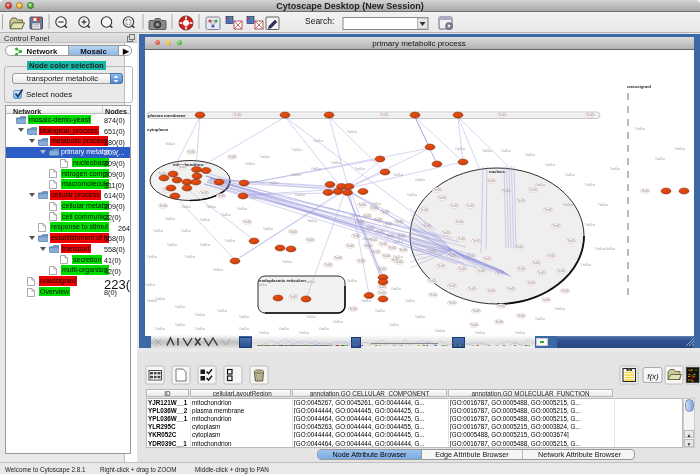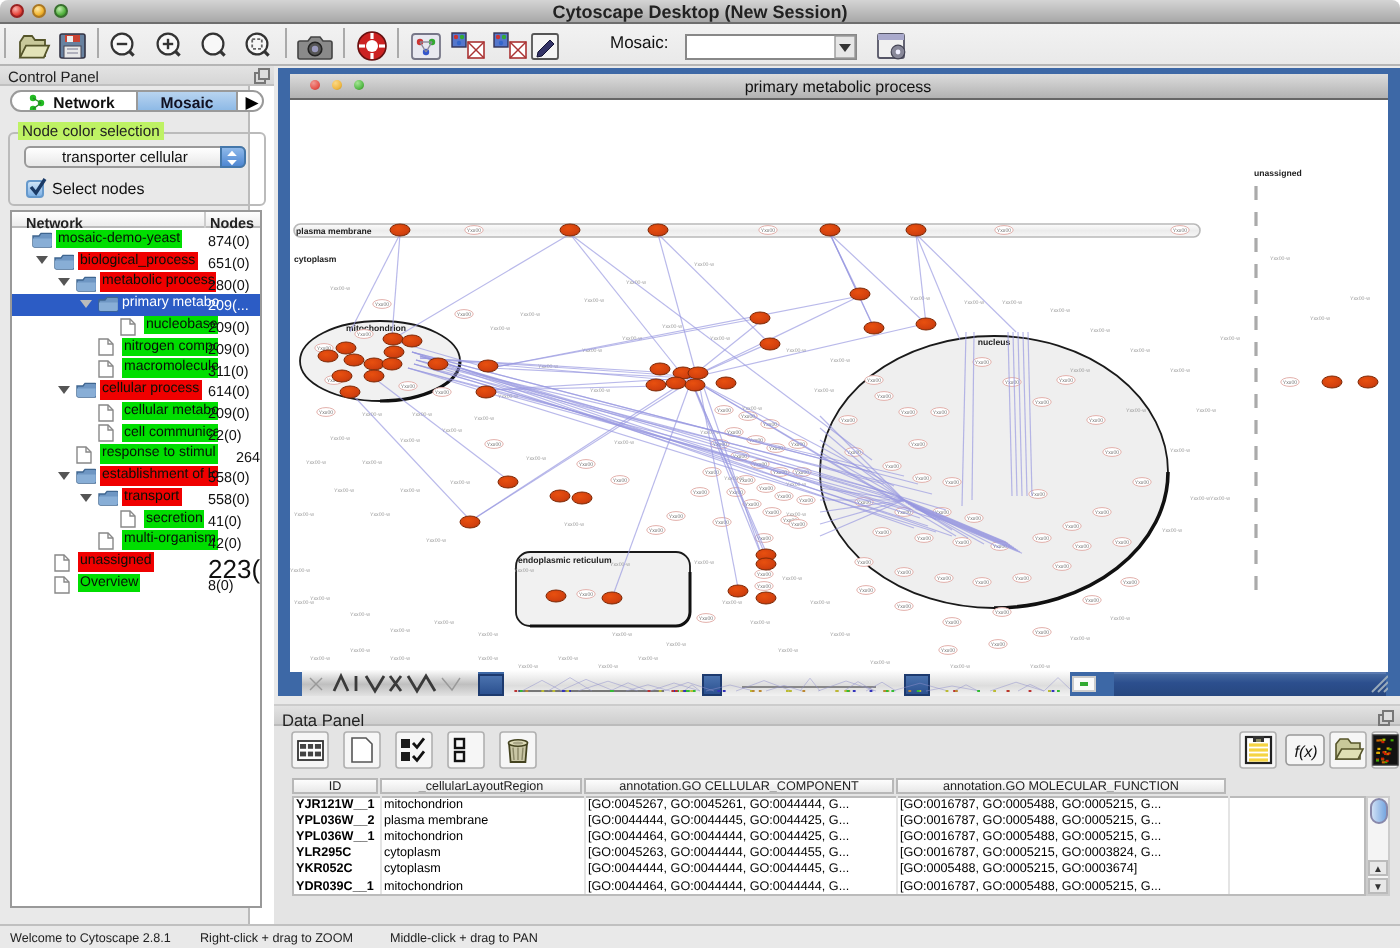--- a/index.html
+++ b/index.html
@@ -80,21 +80,21 @@
       <rect x="266" y="5" width="13" height="12.5" rx="1" fill="#f4f4f4" stroke="#555" stroke-width="0.9"></rect>
       <path d="M269 14 l6 -6 l2 2 l-6 6 l-2.5 0.5 z" fill="#336" stroke="#113" stroke-width="0.5"></path>
       <rect x="343" y="5.5" width="85" height="12" fill="#fff" stroke="#888" stroke-width="1"></rect>
       <rect x="417.5" y="6" width="10" height="11" fill="#e6e6e6" stroke="#999" stroke-width="0.7"></rect>
       <path d="M419.5 10 l3 4 l3 -4 z" fill="#333"></path>
       <rect x="439" y="5" width="13" height="12" rx="1" fill="#f0f0f0" stroke="#556" stroke-width="0.9"></rect>
       <rect x="439" y="5" width="13" height="3" fill="#aac"></rect>
       <circle cx="449" cy="14" r="3.4" fill="#889" stroke="#445" stroke-width="0.6"></circle>
       <circle cx="449" cy="14" r="1.2" fill="#eef"></circle>
     </svg>
-  <div class="abs" style="left:305px;top:3.5px;font-size:8.5px;color:#111">Mosaic:</div>
+  <div class="abs" style="left:305px;top:3.5px;font-size:8.5px;color:#111">Search:</div>
 </div>
 
 <div class="abs" style="left:0;top:33px;width:165px;height:9.5px;background:linear-gradient(#e3e3e3,#d6d6d6);border-bottom:1px solid #c0c0c0;border-right:1px solid #bbb">
   <div class="abs" style="left:4px;top:1.2px;font-size:7.5px;color:#222">Control Panel</div>
   <svg class="abs" style="left:127px;top:1px" width="8" height="8">
       <rect x="0.5" y="2.5" width="5" height="5" fill="none" stroke="#777" stroke-width="1"></rect>
       <rect x="2.5" y="0.5" width="5" height="5" fill="#ddd" stroke="#777" stroke-width="1"></rect>
     </svg>
 </div>
 
@@ -115,24 +115,24 @@
     </div>
     <div class="abs" style="left:63px;top:0;width:50px;height:11px;background:linear-gradient(#b8d4f0,#85b4e4);border-right:1px solid #9a9a9a">
       <div style="text-align:center;font-size:7.8px;font-weight:bold;color:#112;line-height:11px">Mosaic</div>
     </div>
     <div class="abs" style="left:113px;top:0;width:14px;height:11px">
       <div style="text-align:center;font-size:8.5px;color:#000;line-height:11px">▶</div>
     </div>
   </div>
 
   <div class="abs" style="left:4px;top:23.5px;width:129px;height:37px;border:1px solid #bbb;border-radius:3px"></div>
-  <div class="abs" style="left:9px;top:18.5px;background:#bef264;padding:0 2px;font-size:7.6px;font-weight:normal;color:#222">Node color selection</div>
+  <div class="abs" style="left:27px;top:18.5px;background:#14b8a6;padding:0 2px;font-size:7.6px;font-weight:bold;color:#222">Node color selection</div>
 
   <div class="abs" style="left:12px;top:30.5px;width:111px;height:11px;background:linear-gradient(#fff,#e8e8e8);border:1px solid #999;border-radius:3px">
-    <div style="font-size:7.6px;color:#111;line-height:10px;text-align:center;padding-right:10px">transporter cellular</div>
+    <div style="font-size:7.6px;color:#111;line-height:10px;text-align:center;padding-right:10px">transporter metabolic</div>
     <div class="abs" style="right:-1px;top:-1px;width:13px;height:11px;background:linear-gradient(#8fb9ea,#4e87d2);border-radius:0 3px 3px 0;border:1px solid #4477aa"></div>
     <svg class="abs" style="right:1px;top:0" width="10" height="10" viewBox="0 0 10 10">
         <path d="M2.6 4 L5 1.4 L7.4 4 z" fill="#fff"></path>
         <path d="M2.6 6 L5 8.6 L7.4 6 z" fill="#fff"></path>
       </svg>
   </div>
 
   <div class="abs" style="left:13px;top:47.5px;width:9px;height:9px;background:linear-gradient(#cfe4f7,#7fb2e6);border:1px solid #6699cc;border-radius:2px"></div>
   <svg class="abs" style="left:13px;top:44.5px" width="12" height="12" viewBox="0 0 12 12">
       <path d="M2.5 6.5 L5 9.5 L9.5 2.5" stroke="#1a3a66" stroke-width="1.7" fill="none"></path>
@@ -831,27 +831,20 @@
 <div style="position:absolute;left:557px;top:336px;width:136px;height:11.5px;background:linear-gradient(#46699f,#2c4f8e 40%,#27477f);border-top:1px solid #5a7ab0"></div>
 <svg style="position:absolute;left:684px;top:336px" width="10" height="11">
     <g stroke="#9ab" stroke-width="1">
       <line x1="2" y1="10" x2="10" y2="2"></line>
       <line x1="5" y1="10" x2="10" y2="5"></line>
       <line x1="8" y1="10" x2="10" y2="8"></line>
     </g>
   </svg>
 
 <div class="abs" style="left:137px;top:352px;width:563px;height:110px;background:#e4e4e4">
-  <div class="abs" style="left:0;top:0;width:563px;height:11px;background:linear-gradient(#e2e2e2,#cecece);border-bottom:1px solid #bbb;border-top:1px solid #ccc">
-    <div class="abs" style="left:4px;top:1.5px;font-size:8.3px;color:#222">Data Panel</div>
-    <svg class="abs" style="left:552px;top:1.5px" width="8" height="8">
-        <rect x="0.5" y="2.5" width="5" height="5" fill="none" stroke="#777" stroke-width="1"></rect>
-        <rect x="2.5" y="0.5" width="5" height="5" fill="#ddd" stroke="#777" stroke-width="1"></rect>
-      </svg>
-  </div>
   <svg width="563" height="24" viewBox="0 0 563 24" style="position:absolute;left:0;top:12px" font-family="Liberation Sans, sans-serif">
       <rect x="9" y="2" width="18" height="18" rx="1.5" fill="#f6f6f6" stroke="#b0b0b0" stroke-width="0.8"></rect>
       <rect x="35" y="2" width="18" height="18" rx="1.5" fill="#f6f6f6" stroke="#b0b0b0" stroke-width="0.8"></rect>
       <rect x="61" y="2" width="18" height="18" rx="1.5" fill="#f6f6f6" stroke="#b0b0b0" stroke-width="0.8"></rect>
       <rect x="87" y="2" width="18" height="18" rx="1.5" fill="#f6f6f6" stroke="#b0b0b0" stroke-width="0.8"></rect>
       <rect x="113" y="2" width="18" height="18" rx="1.5" fill="#f6f6f6" stroke="#b0b0b0" stroke-width="0.8"></rect>
       <rect x="12" y="6.5" width="12.5" height="9.5" fill="#fff" stroke="#333" stroke-width="0.9"></rect>
       <rect x="13" y="8" width="10.5" height="2.4" fill="#444"></rect>
       <rect x="13" y="11.8" width="10.5" height="2.4" fill="#444"></rect>
       <g stroke="#fff" stroke-width="0.9">
@@ -944,13 +937,18 @@
     <div style="position:absolute;left:313px;top:87.5px;width:163px;font-size:6.3px;font-weight:normal;color:#000;white-space:nowrap;overflow:hidden">[GO:0016787, GO:0005488, GO:0005215, G...</div>
     <div style="position:absolute;left:53px;top:46px;width:1px;height:49px;background:#e4e4e4"></div>
     <div style="position:absolute;left:155px;top:46px;width:1px;height:49px;background:#e4e4e4"></div>
     <div style="position:absolute;left:311px;top:46px;width:1px;height:49px;background:#e4e4e4"></div>
     <div style="position:absolute;left:477px;top:46px;width:1px;height:49px;background:#e4e4e4"></div>
     <div style="position:absolute;left:546px;top:46px;width:12px;height:49.5px;background:#f4f4f4;border:0.5px solid #ccc"></div>
     <div style="position:absolute;left:547.5px;top:47px;width:9px;height:13px;background:linear-gradient(90deg,#cfe0f5,#76a6e0);border-radius:4.5px;border:0.5px solid #88a"></div>
     <div style="position:absolute;left:547px;top:78px;width:10px;height:8px;background:#e8e8e8;border:0.5px solid #bbb;font-size:5px;text-align:center;line-height:8px;color:#333">▲</div>
     <div style="position:absolute;left:547px;top:87px;width:10px;height:8px;background:#e8e8e8;border:0.5px solid #bbb;font-size:5px;text-align:center;line-height:8px;color:#333">▼</div>
 
+  <div class="abs" style="left:180px;top:97px;width:318px;height:11px;background:#f6f6f6;border:1px solid #999;border-radius:4px;overflow:hidden">
+    <div class="abs" style="left:0;top:0;width:104px;height:11px;background:linear-gradient(#9cc3ee,#74a7e2);border-right:1px solid #999;font-size:7.2px;color:#000;text-align:center;line-height:10px">Node Attribute Browser</div>
+    <div class="abs" style="left:104px;top:0;width:101px;height:11px;border-right:1px solid #bbb;font-size:7.2px;color:#111;text-align:center;line-height:10px">Edge Attribute Browser</div>
+    <div class="abs" style="left:205px;top:0;width:113px;height:11px;font-size:7.2px;color:#111;text-align:center;line-height:10px">Network Attribute Browser</div>
+  </div>
 </div>
 
 </body></html>

